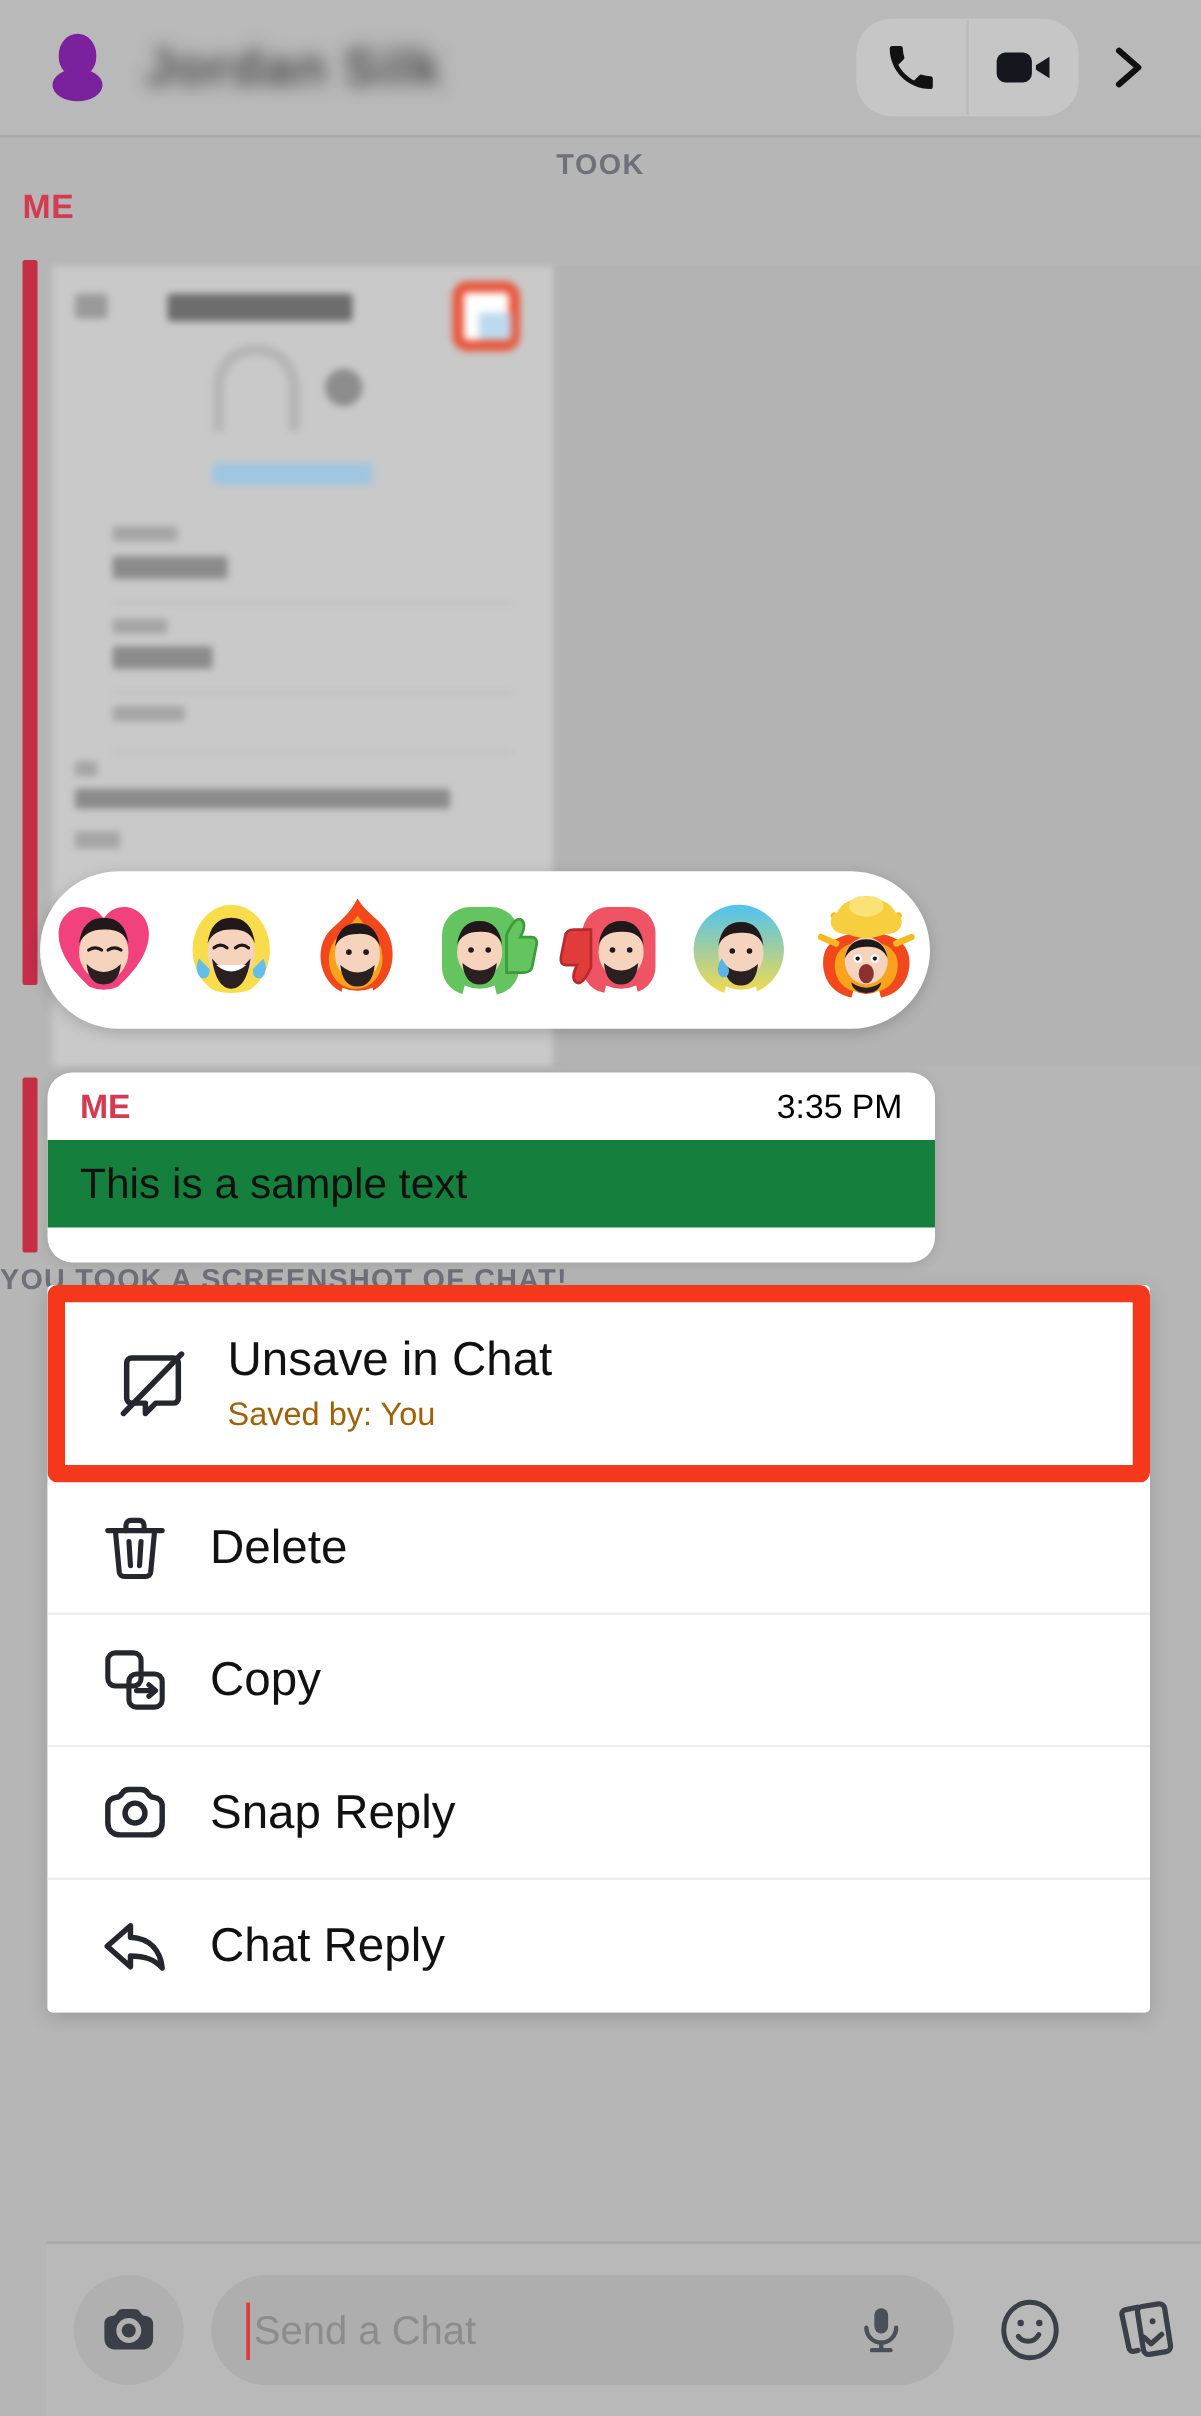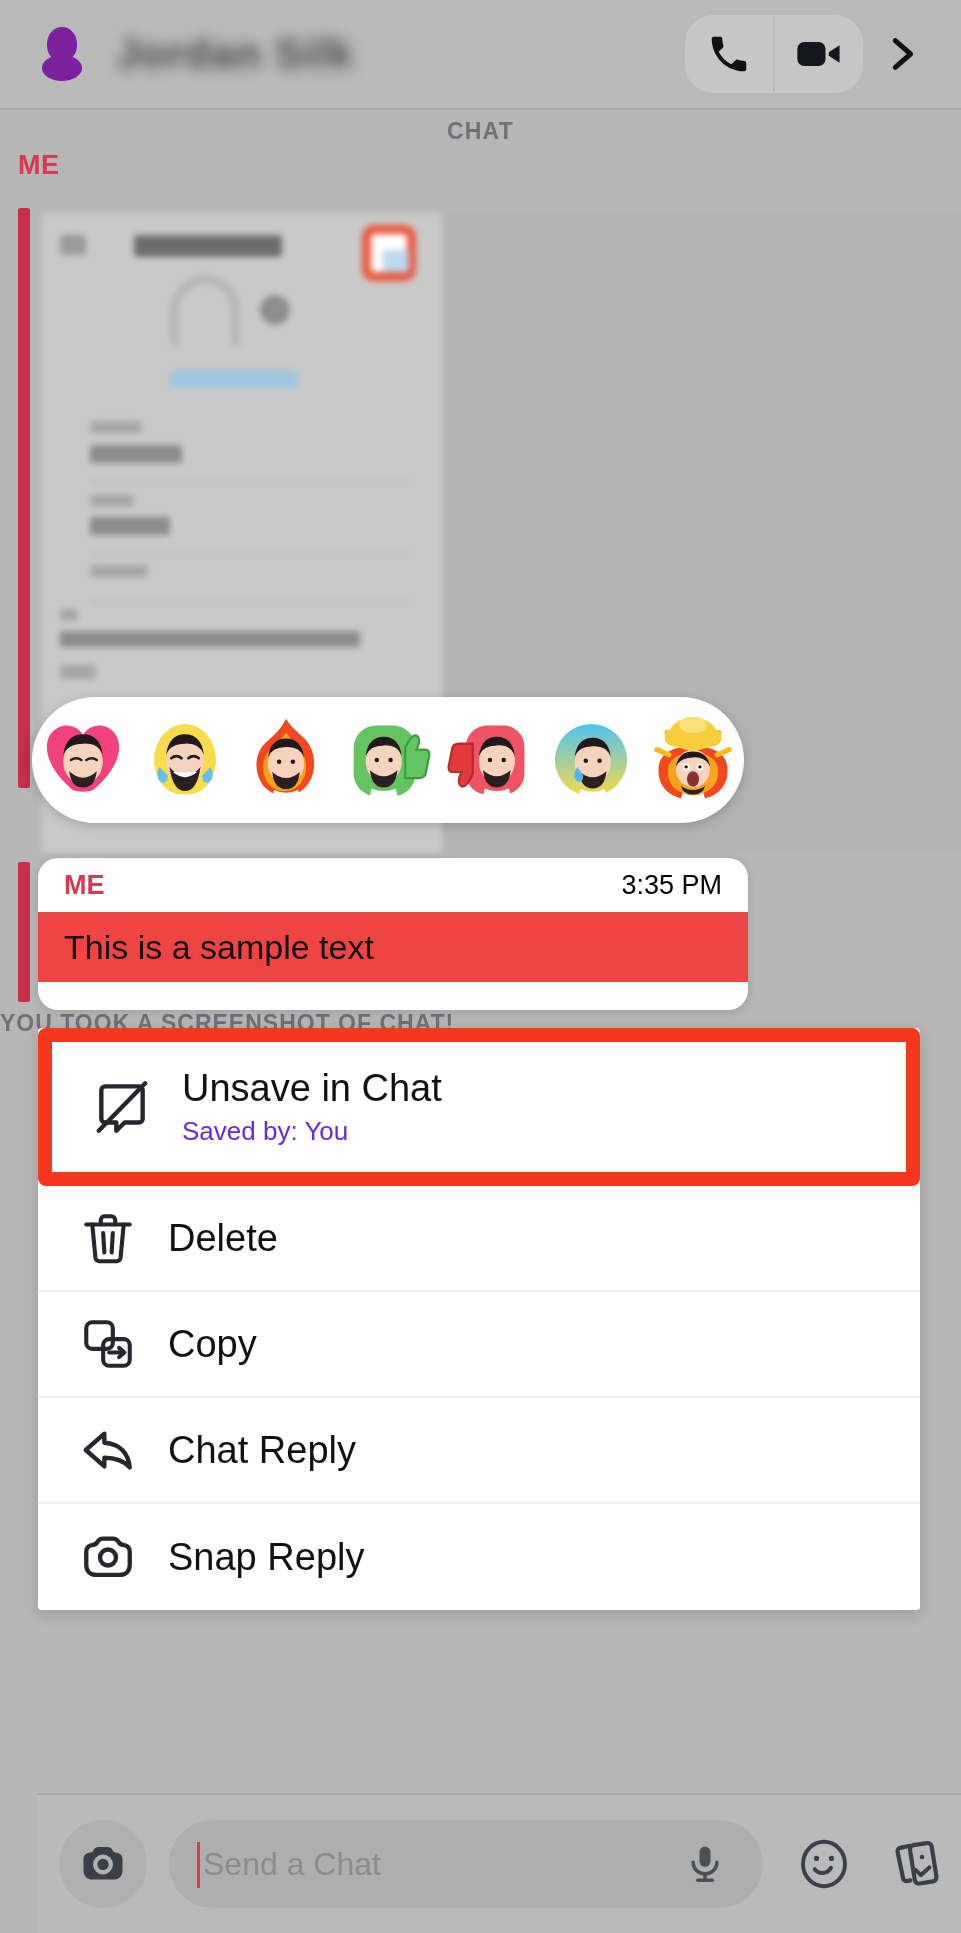--- a/index.html
+++ b/index.html
@@ -169,21 +169,21 @@
   }
   .msg-head {
     height: 54px; display: flex; align-items: center;
     padding: 0 26px;
   }
   .msg-me { color: #D43A50; font-weight: bold; font-size: 27px; }
   .msg-time {
     margin-left: auto; color: #000000; font-size: 27px;
   }
   .msg-body {
-    background: #ef4444; height: 70px;
+    background: #15803d; height: 70px;
     display: flex; align-items: center; padding: 0 26px;
     font-size: 34px; color: #111111;
   }
 
   
   .ss-notice {
     position: absolute; top: 1010px; left: 0; width: 961px;
     text-align: left; font-size: 23px; font-weight: bold;
     color: #6f7079; letter-spacing: 1px;
     z-index: 2;
@@ -212,21 +212,21 @@
     background: #ffffff;
   }
   .ctx-item:last-child { border-bottom: none; }
   .ctx-item.tall { height: 130px; border-bottom: none; }
   .ctx-icon {
     width: 72px; min-width: 72px;
     display: flex; align-items: center; justify-content: center;
   }
   .ctx-texts { margin-left: 24px; }
   .ctx-label { font-size: 38px; color: #111111; }
-  .ctx-sub { font-size: 26px; color: #6d28d9; margin-top: 6px; }
+  .ctx-sub { font-size: 26px; color: #a16207; margin-top: 6px; }
 
   
   .bottom-bar {
     position: absolute; bottom: 0; left: 0;
     width: 961px; height: 140px;
     background: #b9b9b9;
     border-top: 2px solid #aaaaaa;
     display: flex; align-items: center;
     z-index: 9;
     margin-left: 37px;
@@ -292,21 +292,21 @@
         </div>
       </div>
       <div class="chev-btn">
         <svg width="46" height="46" viewBox="0 0 24 24" fill="none" stroke="#111" stroke-width="2.6" stroke-linecap="round" stroke-linejoin="round">
           <polyline points="9,5 17,12 9,19"></polyline>
         </svg>
       </div>
     </div>
   </div>
 
-  <div class="day-divider">CHAT</div>
+  <div class="day-divider">TOOK</div>
 
   <div class="conv">
     <div class="me-label">ME</div>
   </div>
 
   <div class="redbar" style="top:208px;height:580px;"></div>
   <div class="redbar" style="top:862px;height:140px;"></div>
 
   <div class="att-side"></div>
   <div class="attachment">
@@ -499,37 +499,37 @@
         </svg>
       </div>
       <div class="ctx-texts">
         <div class="ctx-label">Copy</div>
       </div>
     </div>
 
     <div class="ctx-item">
       <div class="ctx-icon">
         <svg width="58" height="58" viewBox="0 0 24 24" fill="none" stroke="#26262e" stroke-width="1.8" stroke-linecap="round" stroke-linejoin="round">
-          <path d="M10.5 5.2 2.8 12l7.7 6.8v-3.6c5 0 8 1.2 10.5 4-0.6-5.6-3.8-9.8-10.5-10.2z"></path>
+          <path d="M3 9.8c0-1.7 1.2-2.6 2.8-2.8.9-.1 1.4-.5 1.9-1.3.5-.9 1.1-1.3 2.3-1.3h4c1.2 0 1.8.4 2.3 1.3.5.8 1 1.2 1.9 1.3C19.8 7.2 21 8.1 21 9.8v5.4c0 2.6-1.6 4.2-4.2 4.2H7.2C4.6 19.4 3 17.8 3 15.2z"></path>
+          <circle cx="12" cy="12.2" r="3.3"></circle>
         </svg>
       </div>
       <div class="ctx-texts">
-        <div class="ctx-label">Chat Reply</div>
+        <div class="ctx-label">Snap Reply</div>
       </div>
     </div>
 
     <div class="ctx-item">
       <div class="ctx-icon">
         <svg width="58" height="58" viewBox="0 0 24 24" fill="none" stroke="#26262e" stroke-width="1.8" stroke-linecap="round" stroke-linejoin="round">
-          <path d="M3 9.8c0-1.7 1.2-2.6 2.8-2.8.9-.1 1.4-.5 1.9-1.3.5-.9 1.1-1.3 2.3-1.3h4c1.2 0 1.8.4 2.3 1.3.5.8 1 1.2 1.9 1.3C19.8 7.2 21 8.1 21 9.8v5.4c0 2.6-1.6 4.2-4.2 4.2H7.2C4.6 19.4 3 17.8 3 15.2z"></path>
-          <circle cx="12" cy="12.2" r="3.3"></circle>
+          <path d="M10.5 5.2 2.8 12l7.7 6.8v-3.6c5 0 8 1.2 10.5 4-0.6-5.6-3.8-9.8-10.5-10.2z"></path>
         </svg>
       </div>
       <div class="ctx-texts">
-        <div class="ctx-label">Snap Reply</div>
+        <div class="ctx-label">Chat Reply</div>
       </div>
     </div>
 
   </div>
 
   <div class="bottom-bar">
     <div class="cam-btn">
       <svg width="52" height="52" viewBox="0 0 24 24" fill="#3b4048">
         <path d="M3 9.6c0-1.7 1.2-2.6 2.8-2.8.9-.1 1.4-.5 1.9-1.3.5-.9 1.1-1.3 2.3-1.3h4c1.2 0 1.8.4 2.3 1.3.5.8 1 1.2 1.9 1.3C19.8 7 21 7.9 21 9.6V15c0 2.6-1.6 4.2-4.2 4.2H7.2C4.6 19.2 3 17.6 3 15z"></path>
         <circle cx="12" cy="12.2" r="4.6" fill="#b0b0b0"></circle>

